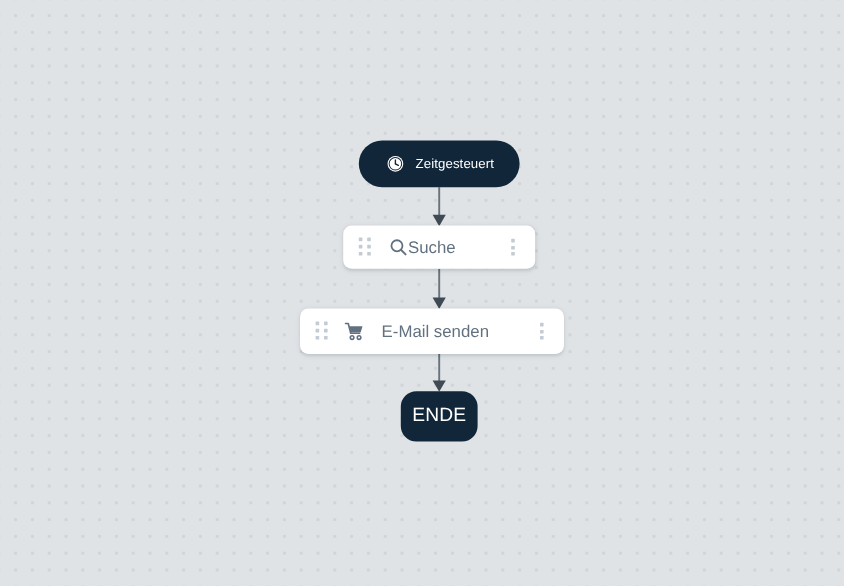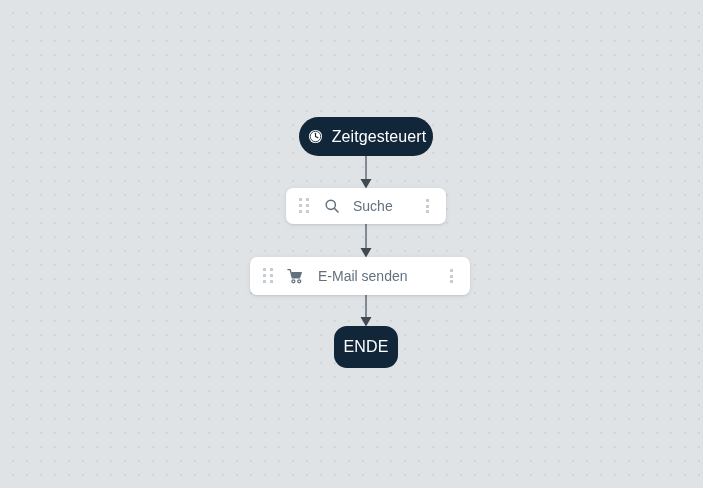--- a/index.html
+++ b/index.html
@@ -41,21 +41,21 @@
   }
 
   
   .pill {
     background: #12263a;
     color: #ffffff;
     display: flex;
     align-items: center;
     justify-content: center;
     border-radius: 20px;
-    font-size: 16px;
+    font-size: 11px;
     letter-spacing: 0.1px;
   }
   .pill.start {
     left: 299px;
     top: 117px;
     width: 134px;
     height: 39px;
     gap: 9px;
     padding-left: 2px;
   }
@@ -122,21 +122,20 @@
     width: 17px;
     height: 17px;
     flex: 0 0 auto;
     display: flex;
     align-items: center;
     justify-content: center;
   }
   .node-icon svg { display: block; }
 
   .node-label {
-    margin-left: 13px;
     flex: 1 1 auto;
     color: #62717f;
     font-size: 14px;
     white-space: nowrap;
     overflow: hidden;
     text-overflow: ellipsis;
   }
   .email-node .node-label { margin-left: 14px; }
 
   .kebab {

